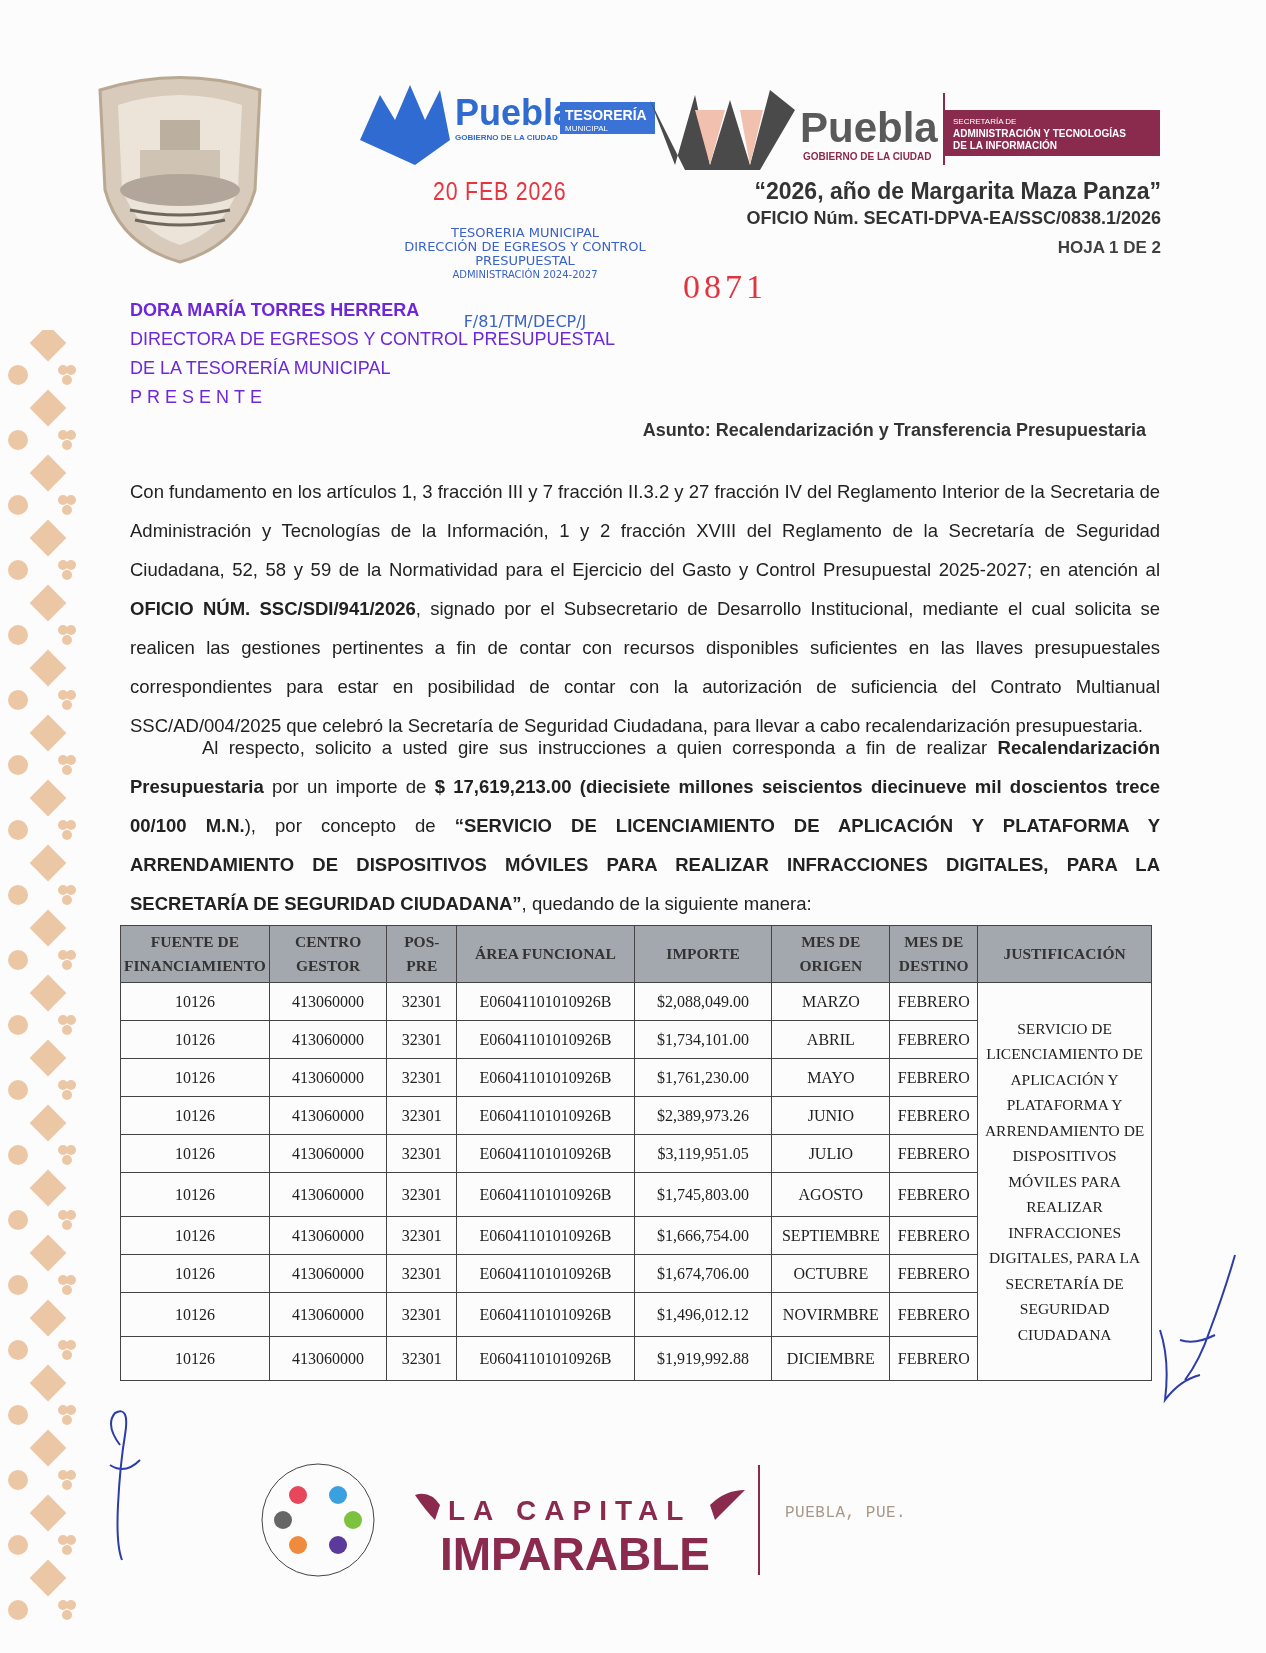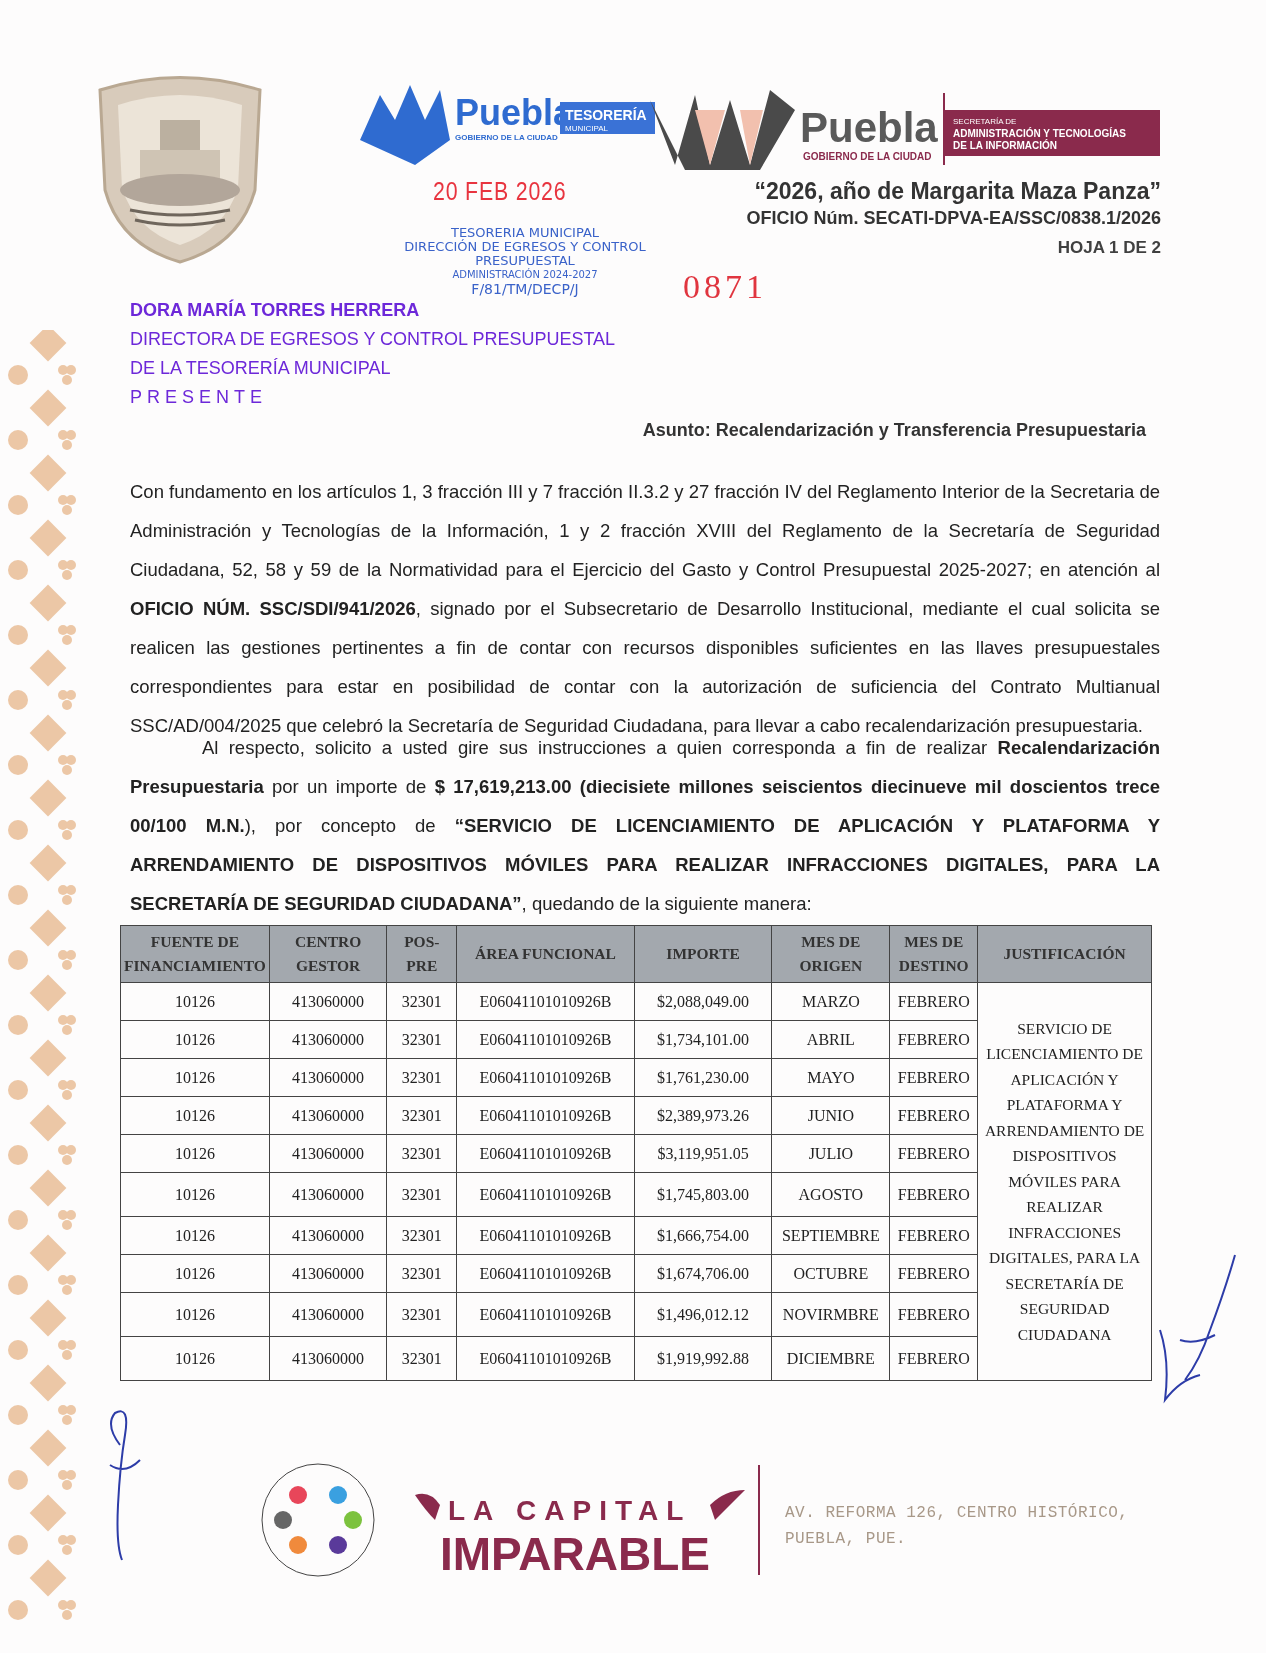--- a/index.html
+++ b/index.html
@@ -6,21 +6,21 @@
   body { width: 1266px; height: 1653px; background: #fdfcfc; position: relative; overflow: hidden; font-family: "Liberation Sans", sans-serif; color: #2a2a2a; }
   .border-pattern { position: absolute; left: 8px; top: 330px; width: 70px; height: 1310px; }
   .shield { position: absolute; left: 90px; top: 70px; width: 180px; height: 195px; }
   .logo-top { position: absolute; left: 355px; top: 80px; width: 870px; height: 95px; }
   .stamp-date { position: absolute; left: 433px; top: 176px; font-family: "Liberation Sans Narrow", "Liberation Sans", sans-serif; font-size: 26px; color: #e8343f; letter-spacing: 1px; transform: scaleX(0.82); transform-origin: left; }
   .stamp-office { position: absolute; left: 380px; top: 226px; width: 290px; text-align: center; color: #3a62c9; font-family: "DejaVu Sans", sans-serif; line-height: 14px; }
   .stamp-office .l1 { font-size: 13px; }
   .stamp-office .l2 { font-size: 13px; }
   .stamp-office .l3 { font-size: 13px; }
   .stamp-office .l4 { font-size: 10px; }
-  .stamp-office .l5 { font-size: 14px; }
+  .stamp-office .l5 { font-size: 16px; margin-top: 33px; }
   .stamp-number { position: absolute; left: 683px; top: 268px; font-family: "Liberation Serif", serif; font-size: 34px; color: #e0353f; letter-spacing: 4px; }
   .motto { position: absolute; right: 105px; top: 178px; font-size: 23px; font-weight: bold; color: #333; }
   .oficio { position: absolute; right: 105px; top: 208px; font-size: 18px; font-weight: bold; color: #333; }
   .hoja { position: absolute; right: 105px; top: 238px; font-size: 17px; font-weight: bold; color: #404040; }
   .addressee { position: absolute; left: 130px; top: 296px; font-size: 18px; line-height: 29px; color: #6d28d9; }
   .addressee .name { font-weight: bold; }
   .addressee .presente { letter-spacing: 5px; }
   .asunto { position: absolute; right: 120px; top: 420px; font-size: 18px; font-weight: bold; color: #333; }
   .para { position: absolute; left: 130px; width: 1030px; font-size: 18.5px; line-height: 39px; text-align: justify; color: #222; }
   .p1 { top: 472px; }
@@ -268,15 +268,14 @@
   <circle cx="25" cy="60" r="9" fill="#666"></circle>
 </svg>
 <svg class="footer-brand" viewBox="0 0 340 95">
   <path d="M5 10 Q20 5 30 20 L25 35 Q15 25 5 10 Z" fill="#8a2a4c"></path>
   <path d="M335 5 Q315 5 300 20 L305 35 Q320 20 335 5 Z" fill="#8a2a4c"></path>
   <text x="38" y="35" font-family="Liberation Sans, sans-serif" font-size="28" font-weight="bold" letter-spacing="8" fill="#8a2a4c">LA CAPITAL</text>
   <text x="30" y="85" font-family="Liberation Sans, sans-serif" font-size="46" font-weight="bold" fill="#8a2a4c">IMPARABLE</text>
 </svg>
 <div class="footer-divider"></div>
 <div class="footer-address">
-  <div>AV. REFORMA 126, CENTRO HISTÓRICO,</div>
   <div>PUEBLA, PUE.</div>
 </div>
 
 </body></html>

